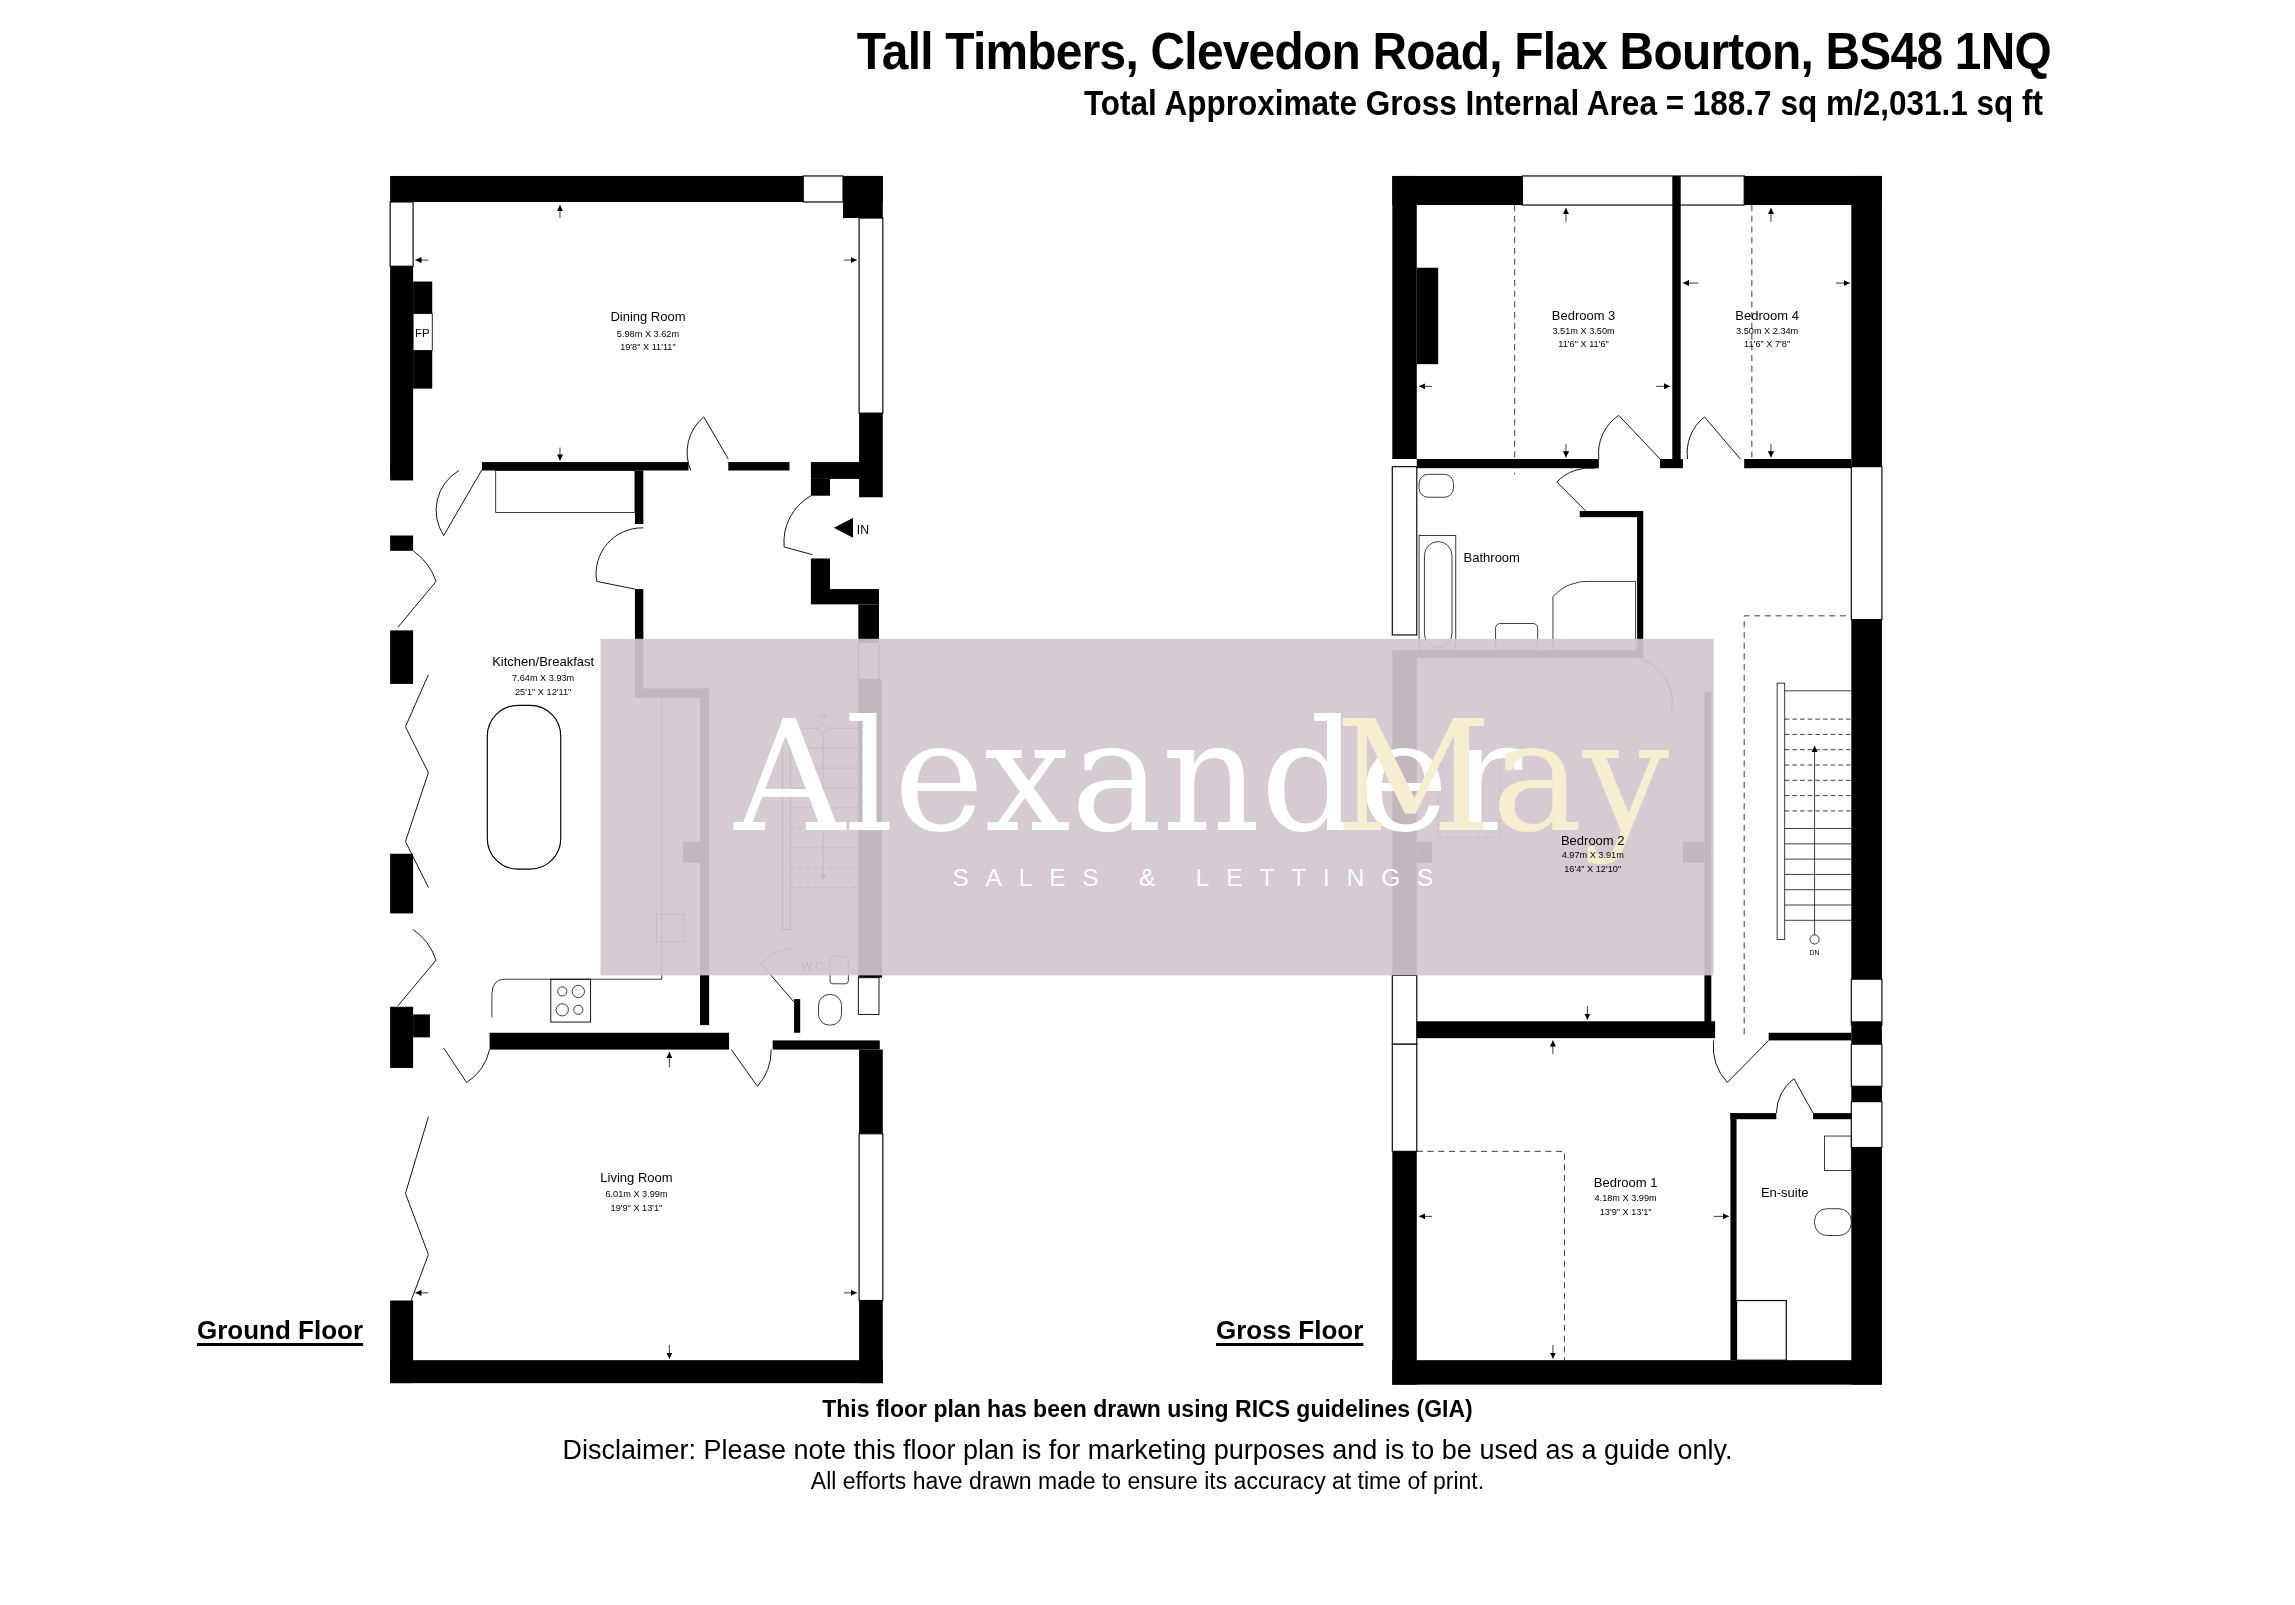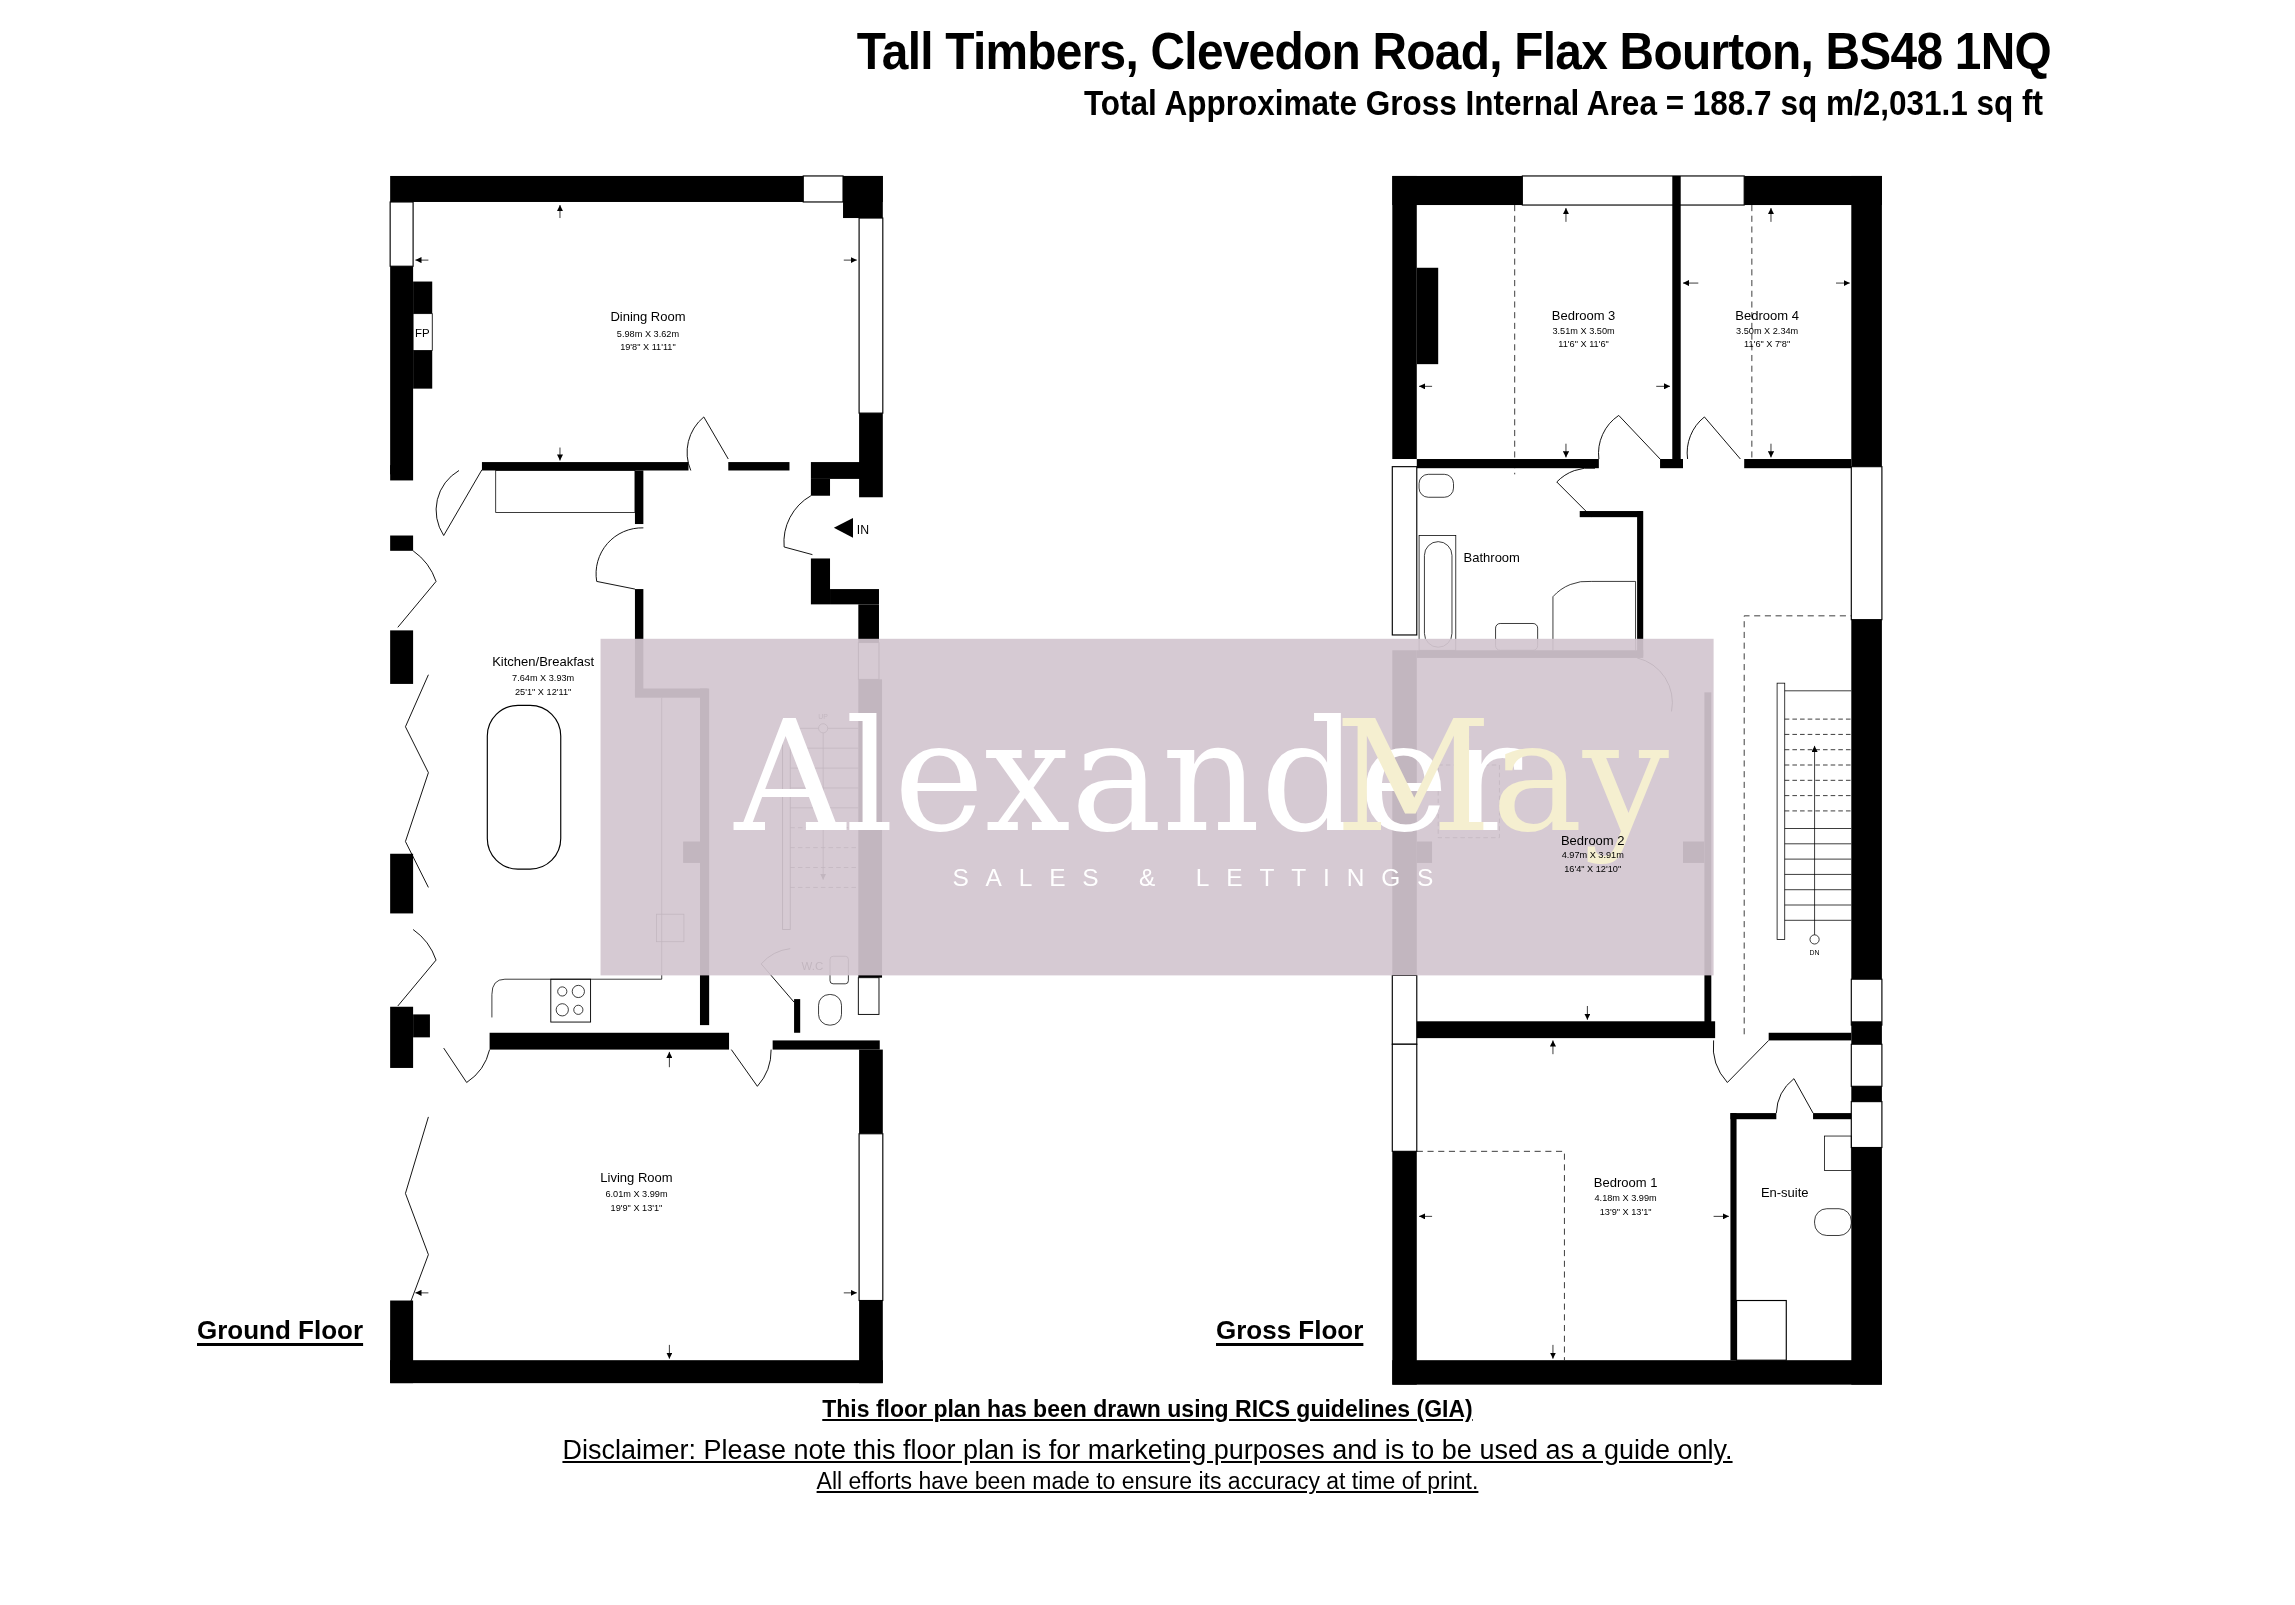--- a/index.html
+++ b/index.html
@@ -1,20 +1,20 @@
 <!DOCTYPE html>
 <html style="font-size:12.2px"><head>
   <meta charset="utf-8">
   <style>
     html, body { margin: 0; padding: 0; background: #ffffff; }
     body { width: 2295px; height: 1605px; position: relative; overflow: hidden; font-family: "Liberation Sans", sans-serif; color: #000; }
     .title { position: absolute; left: 536px; top: 21.4px; width: 1515px; text-align: right; font-family: "Liberation Sans", sans-serif; font-weight: bold; font-size: 52px; letter-spacing: -0.8px; transform: scaleX(0.92); transform-origin: right; }
     .subtitle { position: absolute; left: 536px; top: 83px; width: 1507px; text-align: right; font-weight: bold; font-size: 35px; transform: scaleX(0.9); transform-origin: right; }
     .floor-label { position: absolute; font-weight: bold; font-size: 26px; text-decoration: underline; text-decoration-thickness: 3.1px; text-underline-offset: 3.8px; margin-left: 48px; }
-    .footer-line { position: absolute; left: 0; width: 2295px; text-align: center; text-decoration: underline; }
+    .footer-line { position: absolute; left: 0; width: 2295px; text-align: center; }
     .footer-bold { top: 1396px; font-weight: bold; font-size: 23px; }
     .footer-disc { top: 1435px; font-size: 27px; }
     .footer-disc2 { top: 1468px; font-size: 23px; }
     svg { position: absolute; left: 0; top: 0; }
     .room-name { font-family: "Liberation Sans", sans-serif; font-size: 17px; fill: #000; }
     .room-dim { font-family: "Liberation Sans", sans-serif; font-size: 12px; fill: #000; }
     .wm-main { font-family: "DejaVu Serif", serif; font-size: 200px; }
     .wm-sub { font-family: "Liberation Sans", sans-serif; font-size: 32px; letter-spacing: 22px; fill: #ffffff; }
   </style>
 </head>
@@ -264,14 +264,14 @@
   <text x="2125" y="1570" text-anchor="middle" class="room-dim">4.18m X 3.99m</text>
   <text x="2125" y="1588" text-anchor="middle" class="room-dim">13'9" X 13'1"</text>
   <text x="2333" y="1565" text-anchor="middle" class="room-name">En-suite</text>
 </svg>
 
 <div class="floor-label" style="left:149px; top:1315px;">Ground Floor</div>
 <div class="floor-label" style="left:1168px; top:1315px;">Gross Floor</div>
 
 <div class="footer-line footer-bold">This floor plan has been drawn using RICS guidelines (GIA)</div>
 <div class="footer-line footer-disc">Disclaimer: Please note this floor plan is for marketing purposes and is to be used as a guide only.</div>
-<div class="footer-line footer-disc2">All efforts have been made to ensure its accuracy at time of print.</div>
+<div class="footer-line footer-disc2">All efforts have drawn made to ensure its accuracy at time of print.</div>
 
 
 </body></html>

